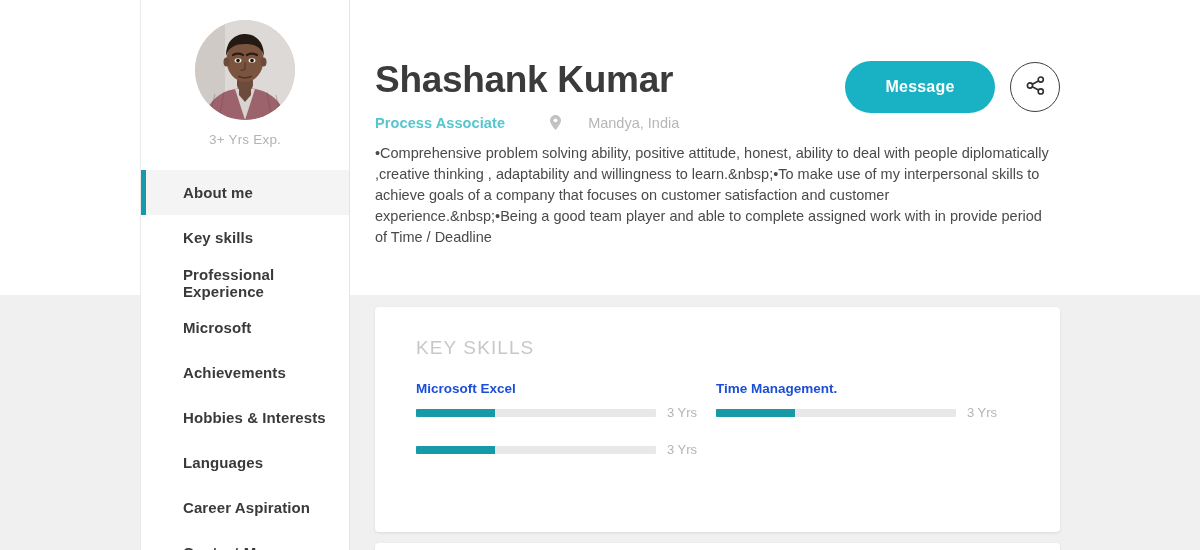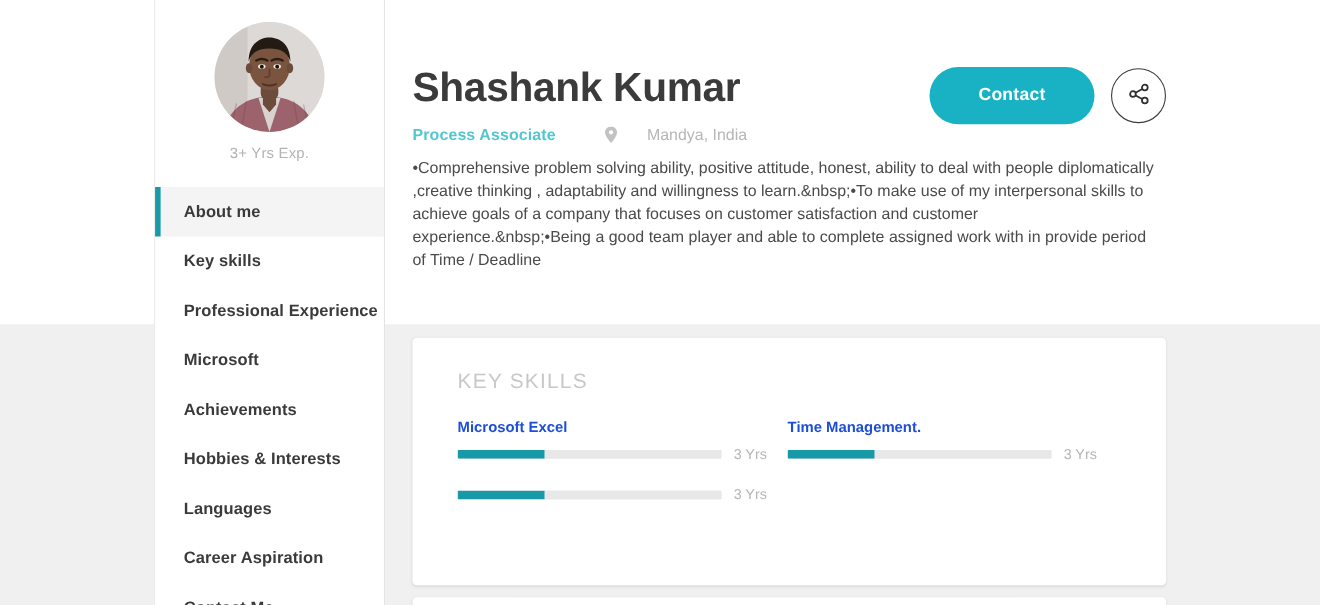--- a/index.html
+++ b/index.html
@@ -68,21 +68,21 @@
     letter-spacing: .2px;
   }
 
   .nav { margin-top: 23px; }
 
   .nav-item {
     position: relative;
     height: 45px;
     display: flex;
     align-items: center;
-    padding-left: 26px;
+    padding-left: 42px;
     font-size: 15px;
     font-weight: bold;
     color: #3a3a3a;
     letter-spacing: .1px;
     cursor: pointer;
   }
   .nav-item.active {
     background: #f4f4f4;
   }
   .nav-item.active::before {
@@ -335,21 +335,21 @@
           <path d="M5.5 0C2.46 0 0 2.46 0 5.5C0 9.1 5.5 15 5.5 15S11 9.1 11 5.5C11 2.46 8.54 0 5.5 0Z" fill="currentColor"></path>
           <circle cx="5.5" cy="5.3" r="1.9" fill="#ffffff"></circle>
         </svg>
       </span>
       <span class="location">Mandya, India</span>
     </div>
 
     <p class="bio">•Comprehensive problem solving ability, positive attitude, honest, ability to deal with people diplomatically ,creative thinking , adaptability and willingness to learn.&amp;nbsp;•To make use of my interpersonal skills to achieve goals of a company that focuses on customer satisfaction and customer experience.&amp;nbsp;•Being a good team player and able to complete assigned work with in provide period of Time / Deadline</p>
 
     <div class="actions">
-      <button class="message-btn">Contact</button>
+      <button class="message-btn">Message</button>
       <button class="share-btn">
         <span>
           <svg width="21" height="21" viewBox="0 0 22 22" aria-hidden="true">
             <circle cx="16.5" cy="4.8" r="2.7" fill="none" stroke="currentColor" stroke-width="1.7"></circle>
             <circle cx="16.5" cy="17.2" r="2.7" fill="none" stroke="currentColor" stroke-width="1.7"></circle>
             <circle cx="5.2" cy="11" r="2.7" fill="none" stroke="currentColor" stroke-width="1.7"></circle>
             <line x1="7.7" x2="14.1" y1="9.7" y2="6.2" stroke="currentColor" stroke-width="1.7"></line>
             <line x1="7.7" x2="14.1" y1="12.3" y2="15.8" stroke="currentColor" stroke-width="1.7"></line>
           </svg>
         </span>

